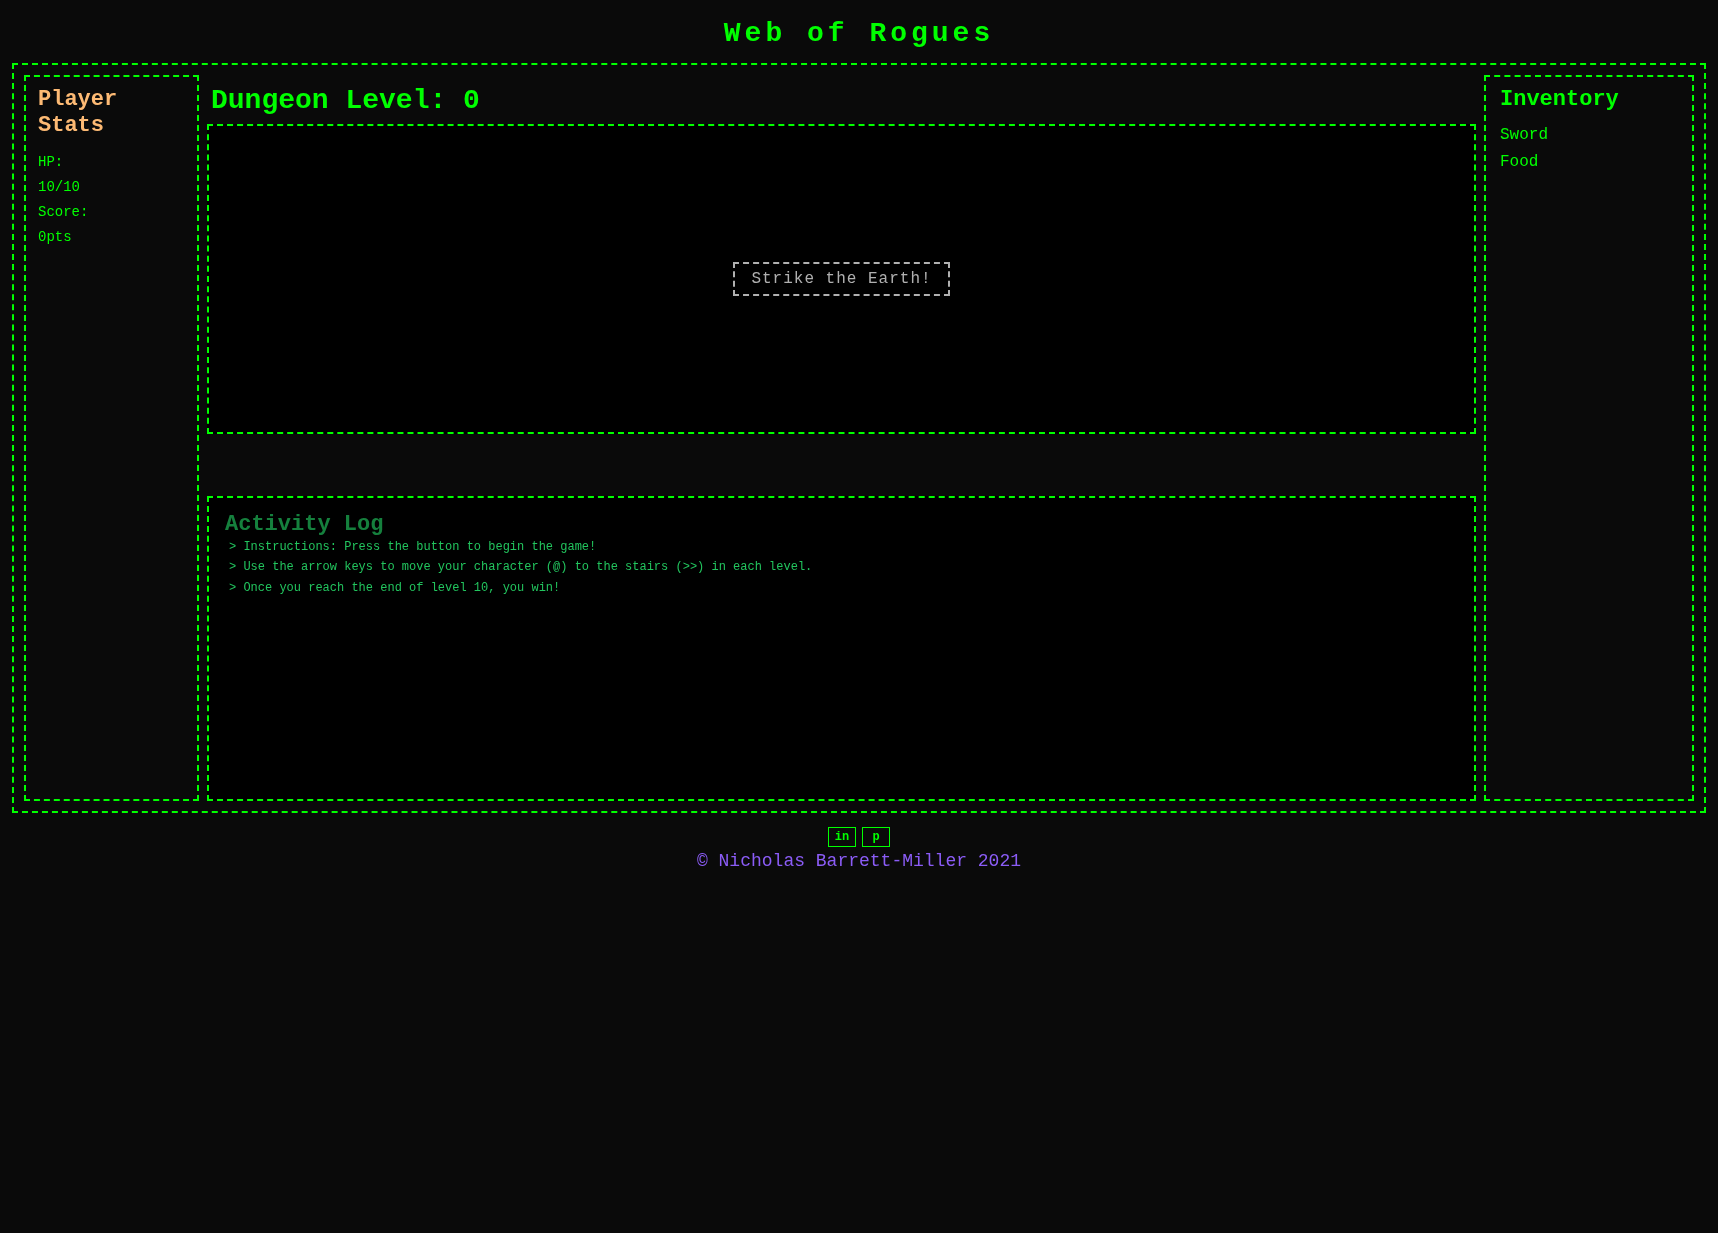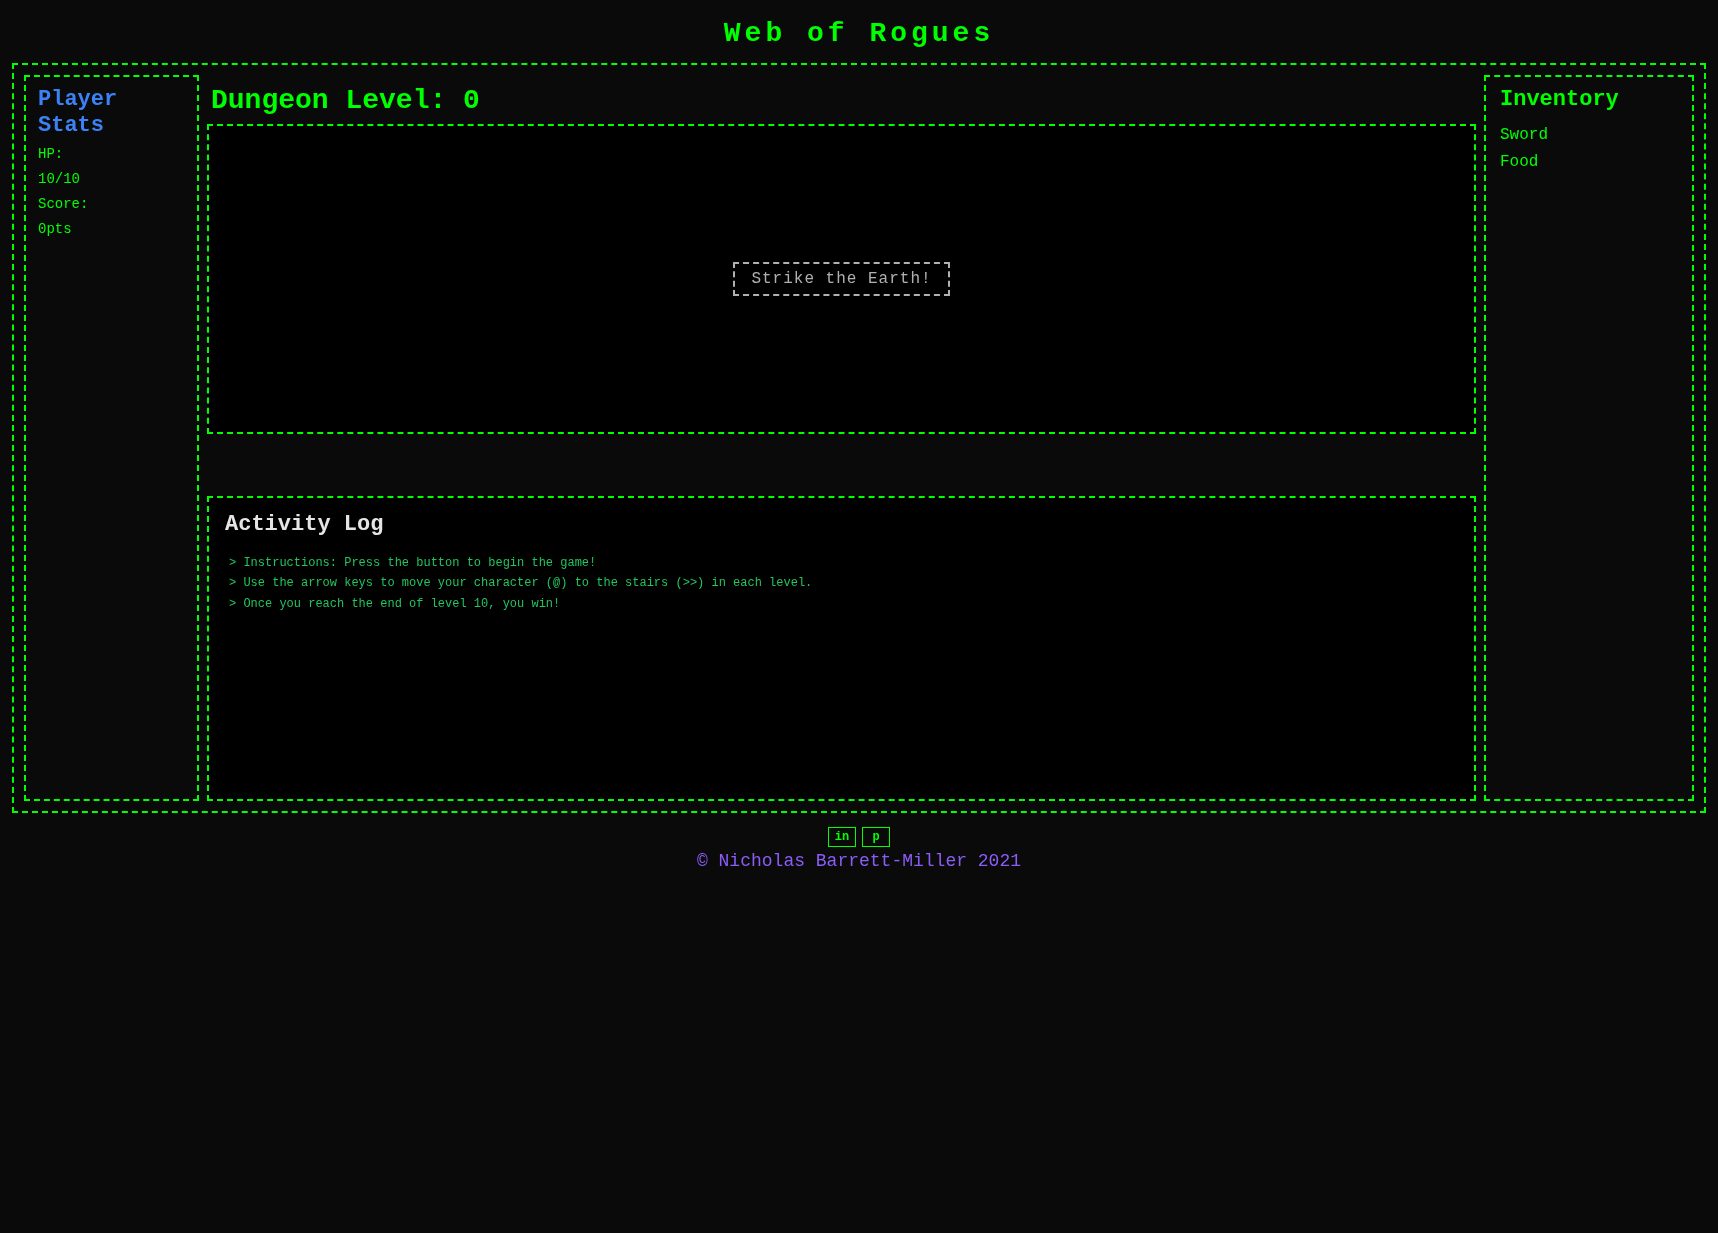--- a/index.html
+++ b/index.html
@@ -44,22 +44,23 @@
       border: 2px dashed #00ff00;
       padding: 10px 12px;
       display: flex;
       flex-direction: column;
       gap: 4px;
     }
 
     .panel-title {
       font-size: 22px;
       font-weight: bold;
-      color: #3b82f6;
+      color: #fdba74;
       line-height: 1.2;
+      margin-bottom: 8px;
     }
 
     .stat-line {
       font-size: 14px;
       color: #00ff00;
       line-height: 1.5;
     }
 
     
     .center-panel {
@@ -114,22 +115,21 @@
       border: 2px dashed #00ff00;
       background-color: #000000;
       padding: 14px 16px;
       flex: 1;
       min-height: 300px;
     }
 
     .activity-log-title {
       font-size: 22px;
       font-weight: bold;
-      color: #e5e5e5;
-      margin-bottom: 16px;
+      color: #15803d;
     }
 
     .log-line {
       font-size: 12px;
       color: #22c55e;
       line-height: 1.7;
       padding-left: 4px;
     }
 
     

